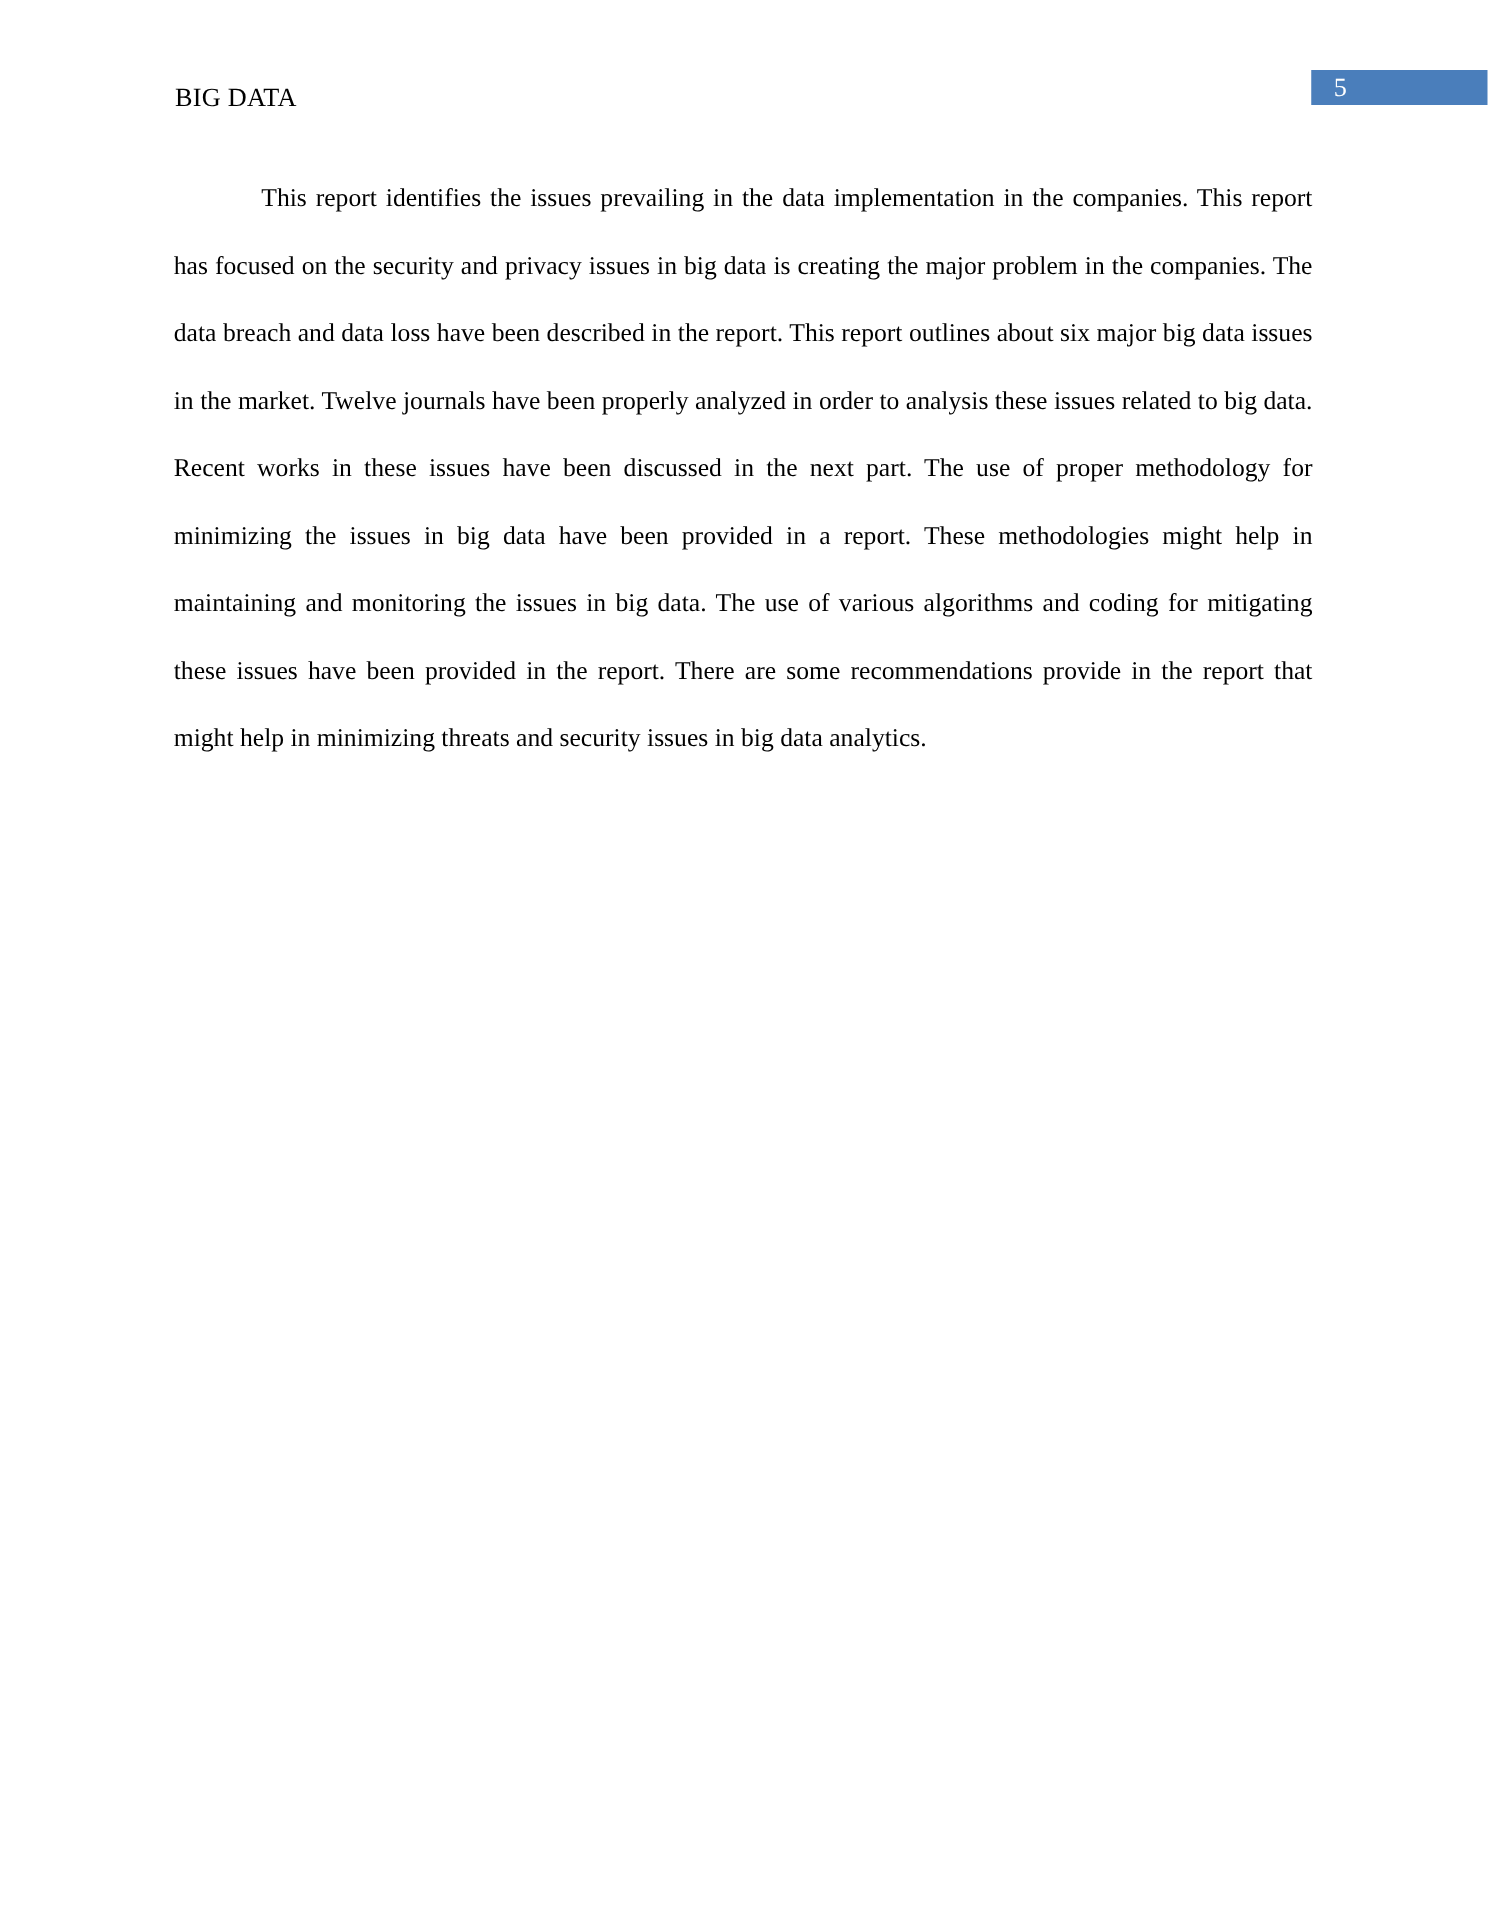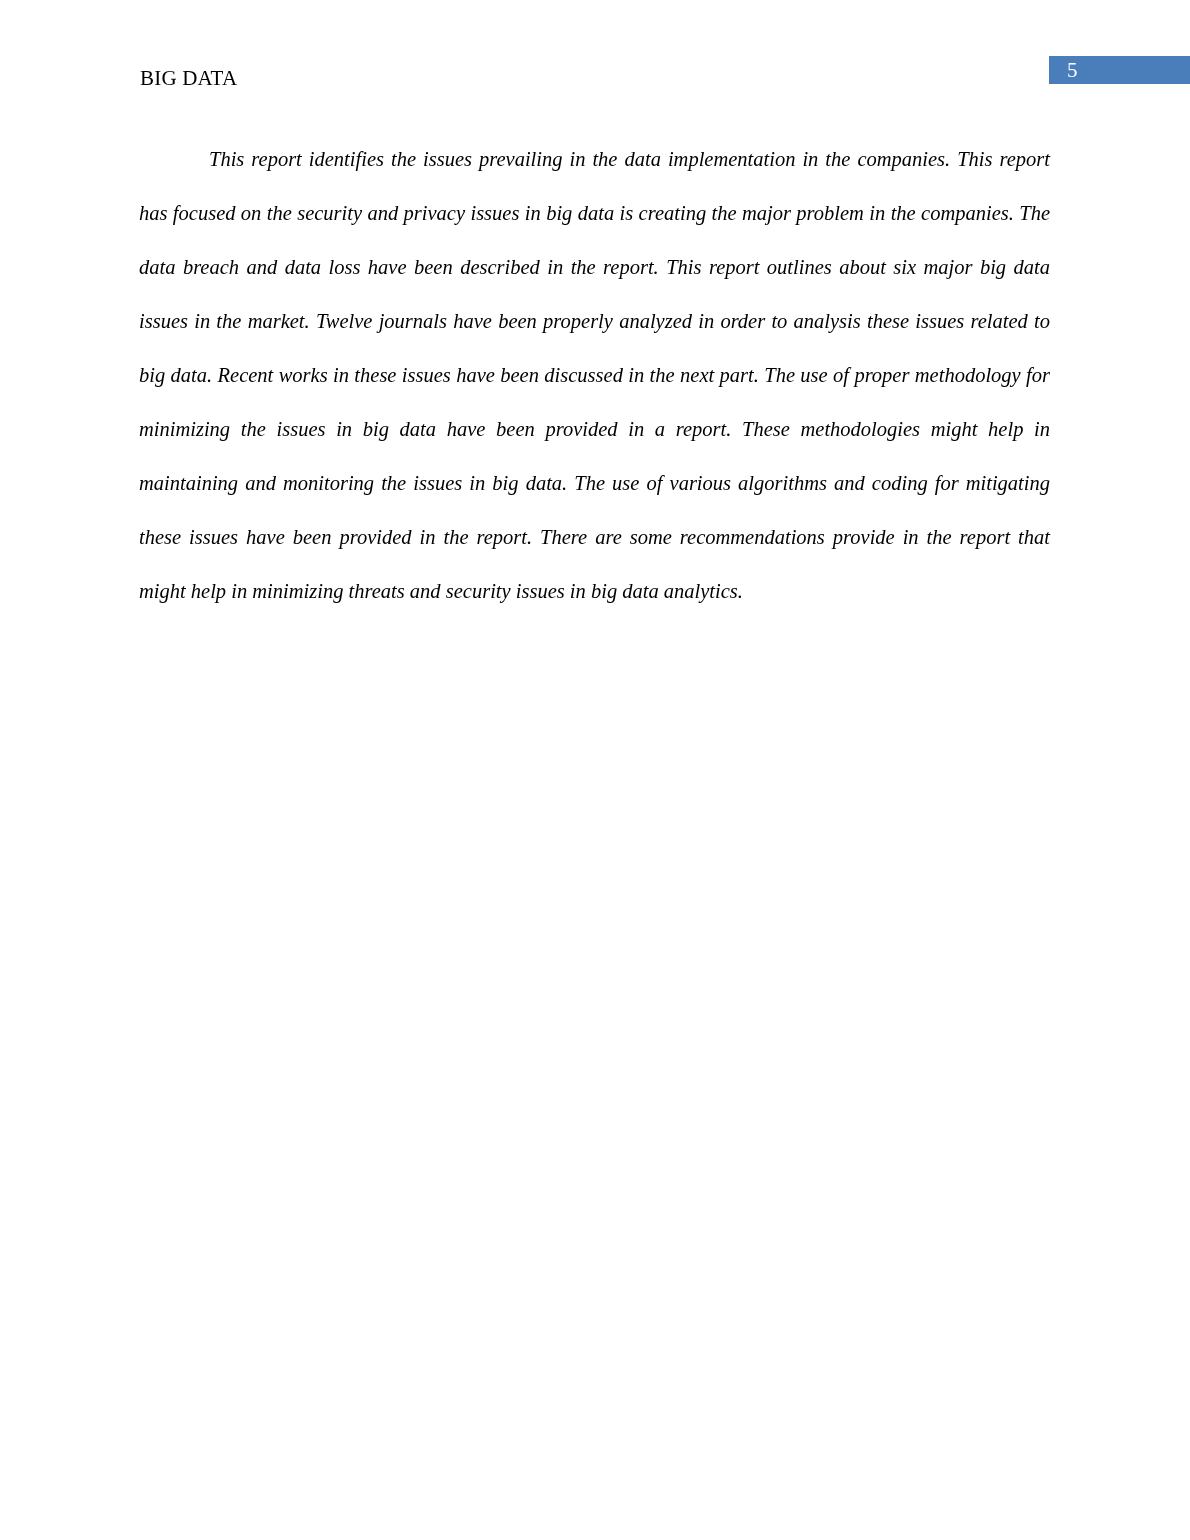--- a/index.html
+++ b/index.html
@@ -61,21 +61,20 @@
     line-height: 22px;
     font-family: "Liberation Serif", "DejaVu Serif", serif;
   }
 
   
   .body-block {
     position: absolute;
     left: 139px;
     top: 132px;
     width: 911px;
-    font-style: italic;
   }
 
   .para {
     margin: 0;
     font-size: 20.5px;
     line-height: 54px;
     text-align: justify;
     text-justify: inter-word;
     text-indent: 70px;
     hyphens: none;

